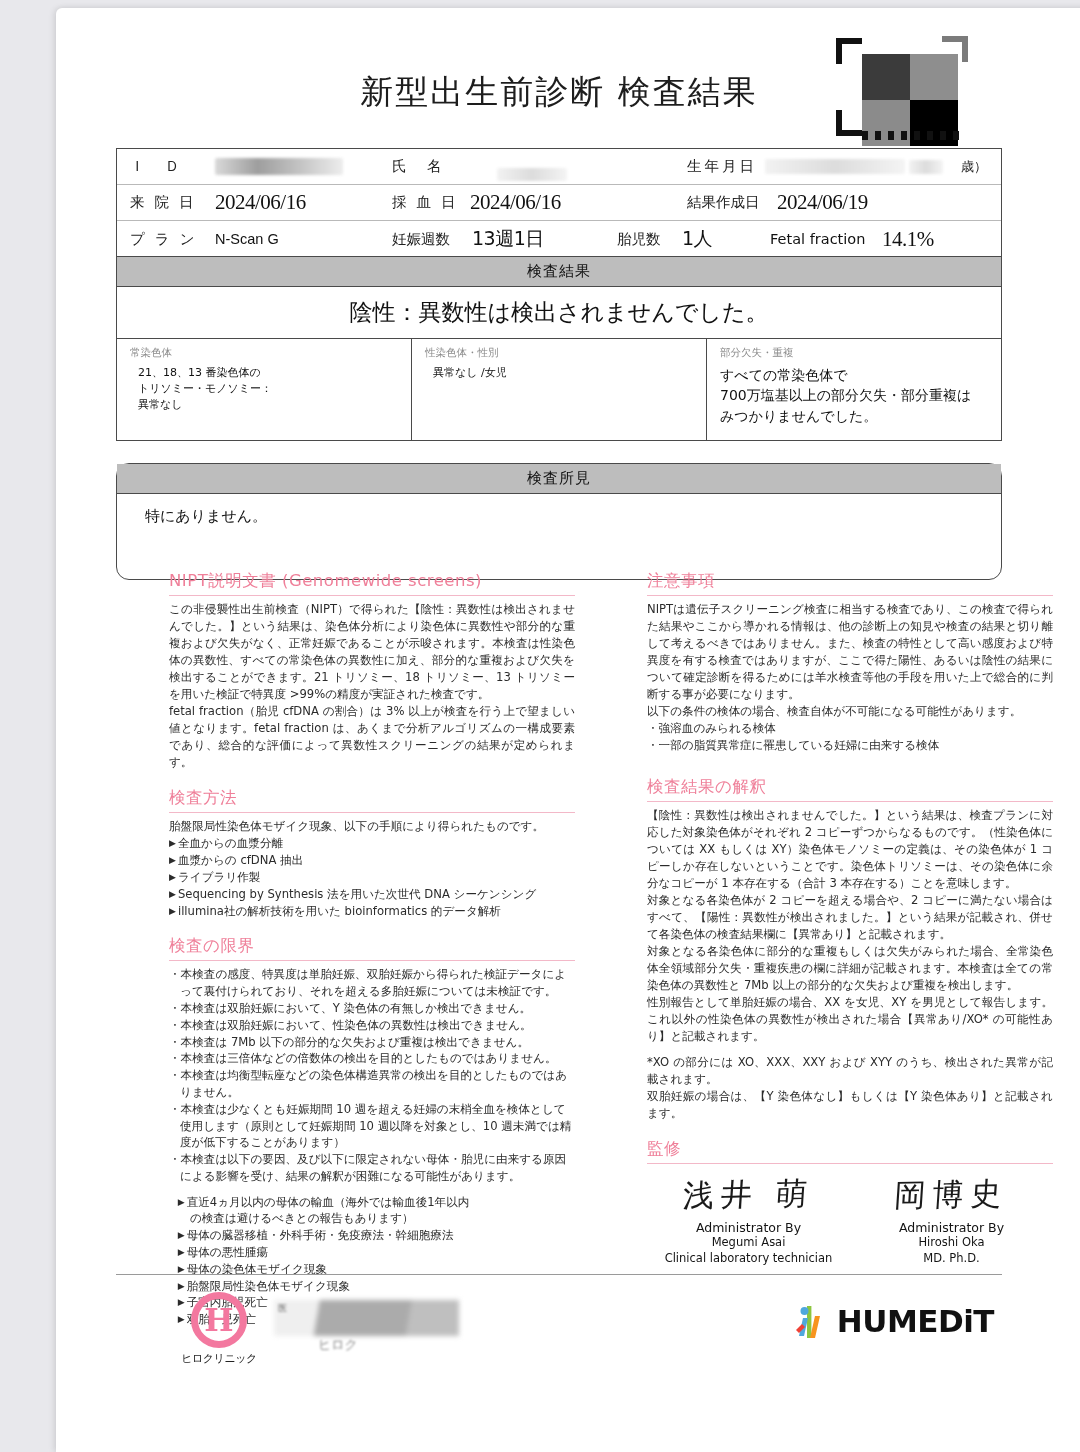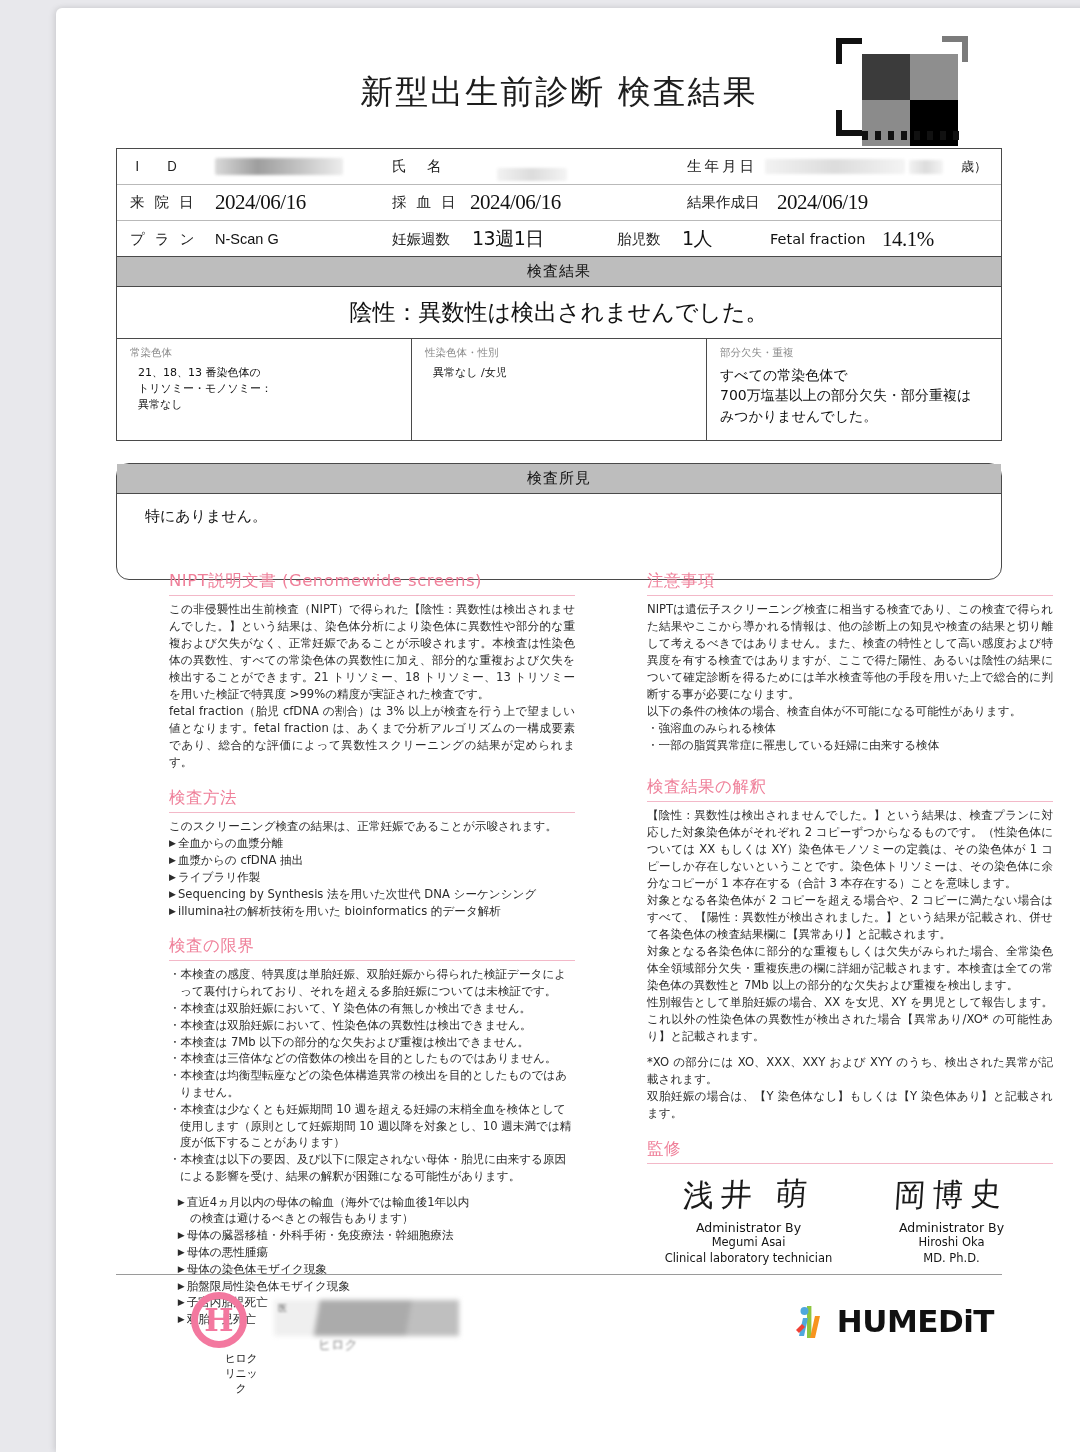--- a/index.html
+++ b/index.html
@@ -262,21 +262,21 @@
     width: 56px; height: 56px; margin: 0 auto;
     border-radius: 50%;
     border: 7px solid #f3789f;
     display: flex; align-items: center; justify-content: center;
     font-family: "DejaVu Serif", serif;
     font-size: 31px; color: #f3789f; font-weight: 700;
     line-height: 1;
   }
   .hname {
     font-size: 11px; color: #222; margin-top: 3px;
-    font-family: "DejaVu Sans", sans-serif; letter-spacing: -.5px; margin-left: 44px;
+    font-family: "DejaVu Sans", sans-serif; letter-spacing: -.5px;
   }
   #clinic-redact { position: absolute; left: 158px; top: 14px; width: 185px; height: 54px; }
   #clinic-redact .bar1 {
     position: absolute; left: 0; top: 0; width: 185px; height: 36px;
     background: linear-gradient(100deg,#efefef 0 24%,#ababab 24% 72%,#bfbfbf 72% 100%);
     filter: blur(2.4px);
   }
   #clinic-redact .txt {
     position: absolute; left: 44px; top: 36px;
     font-size: 13px; color: #8d8d8d;
@@ -382,21 +382,21 @@
     <div class="body">特にありません。</div>
   </div>
 
   <div id="colL">
 
     <h2 class="hd">NIPT説明文書 (Genomewide screens)</h2>
     <p class="bodytext">この非侵襲性出生前検査（NIPT）で得られた【陰性：異数性は検出されませんでした。】という結果は、染色体分析により染色体に異数性や部分的な重複および欠失がなく、正常妊娠であることが示唆されます。本検査は性染色体の異数性、すべての常染色体の異数性に加え、部分的な重複および欠失を検出することができます。21 トリソミー、18 トリソミー、13 トリソミーを用いた検証で特異度 &gt;99%の精度が実証された検査です。
 fetal fraction（胎児 cfDNA の割合）は 3% 以上が検査を行う上で望ましい値となります。fetal fraction は、あくまで分析アルゴリズムの一構成要素であり、総合的な評価によって異数性スクリーニングの結果が定められます。</p>
 
     <h2 class="hd gap">検査方法</h2>
-    <p class="bodytext">このスクリーニング検査の結果は、正常妊娠であることが示唆されます。</p>
+    <p class="bodytext">胎盤限局性染色体モザイク現象、以下の手順により得られたものです。</p>
     <ul class="plain tri">
       <li>全血からの血漿分離</li>
       <li>血漿からの cfDNA 抽出</li>
       <li>ライブラリ作製</li>
       <li>Sequencing by Synthesis 法を用いた次世代 DNA シーケンシング</li>
       <li>illumina社の解析技術を用いた bioinformatics 的データ解析</li>
     </ul>
 
     <h2 class="hd gap">検査の限界</h2>
     <ul class="plain dot">

